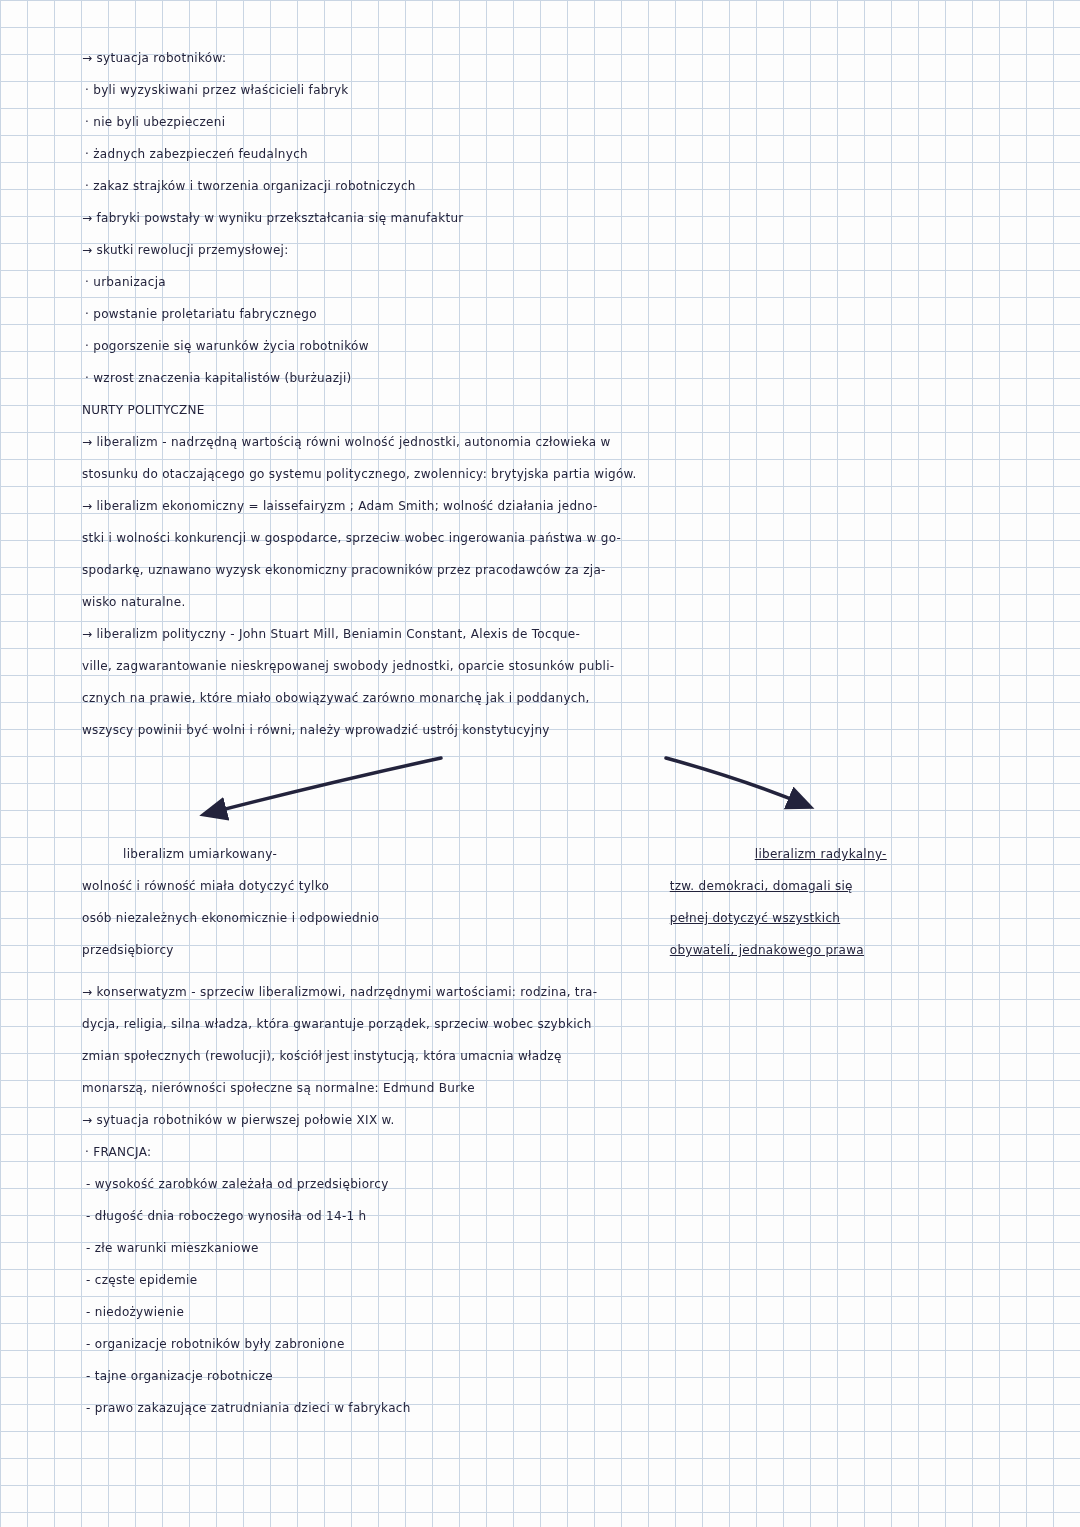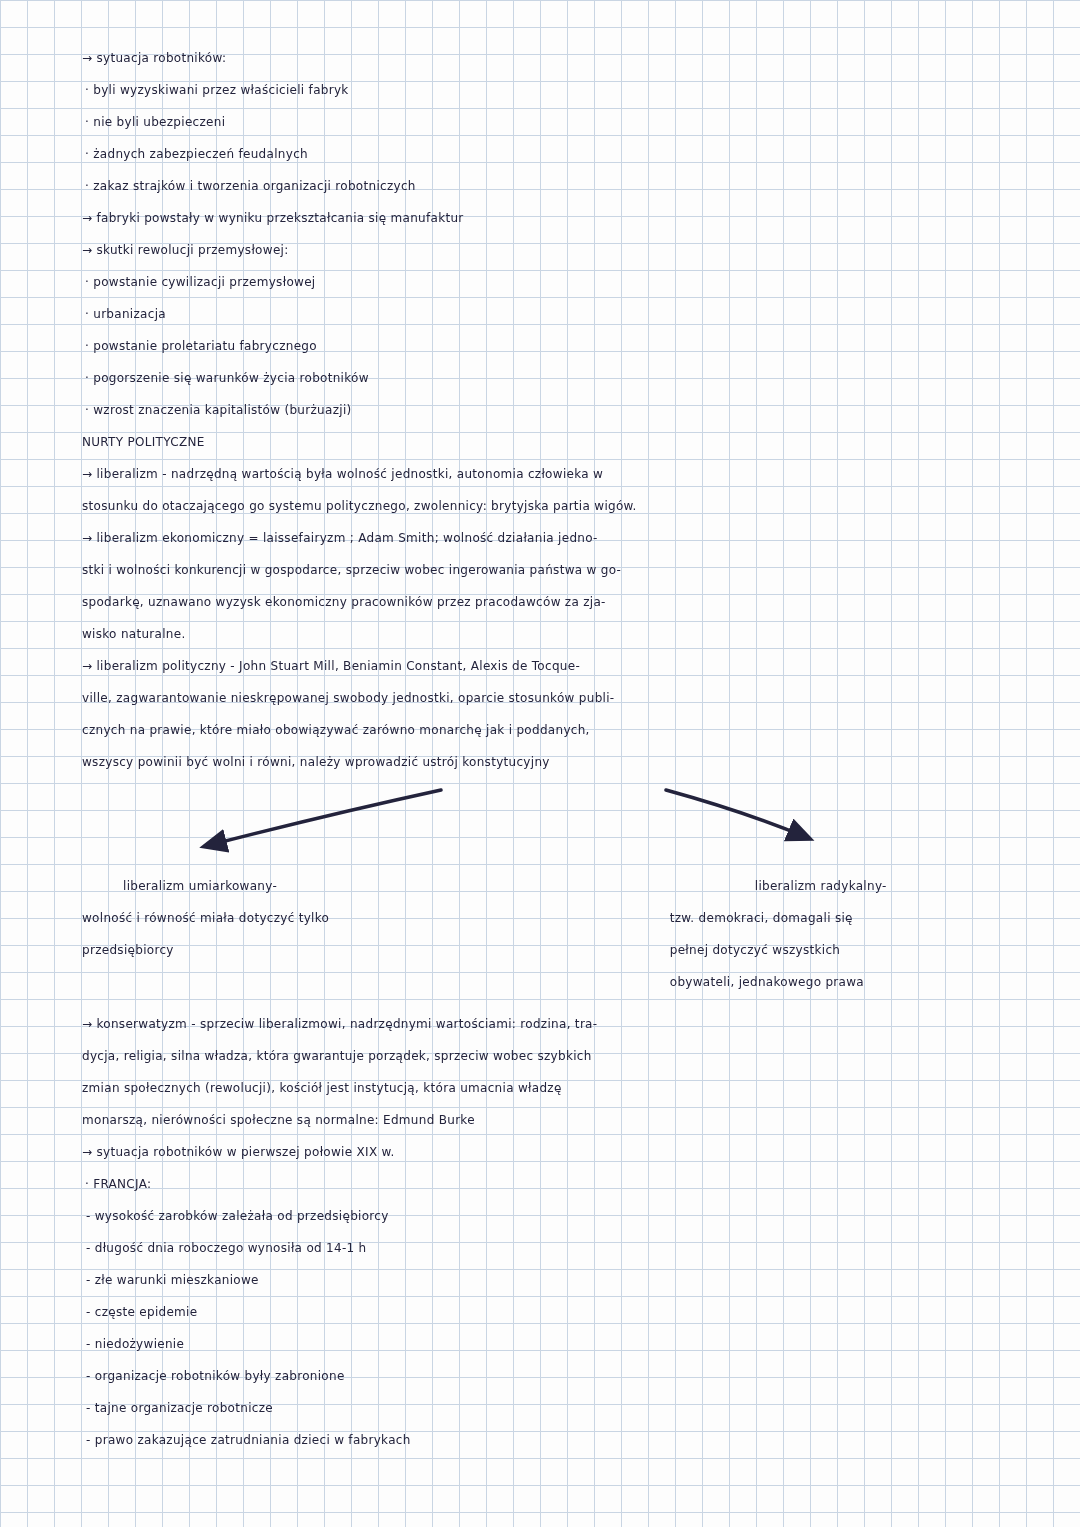--- a/index.html
+++ b/index.html
@@ -47,44 +47,43 @@
   .arrows svg { display: block; width: 100%; height: 100%; }
   .columns {
     display: flex;
     width: 100%;
     margin-bottom: 10px;
   }
   .col { flex: 0 0 56%; }
   .col.right { flex: 0 0 44%; }
   .col.left .line:first-child { padding-left: 41px; }
   .col.right .line:first-child { padding-left: 115px; }
-  .col.right .line { padding-left: 30px; }
+  .col.right .line { padding-left: 30px; text-decoration: underline; }
   .col.right .line:first-child { padding-left: 115px; }
 </style>
 </head>
 <body>
 
 <div class="page">
   <div class="content">
 
     <div class="lines">
         <div class="line">→ sytuacja robotników:</div>
         <div class="line bullet">· byli wyzyskiwani przez właścicieli fabryk</div>
         <div class="line bullet">· nie byli ubezpieczeni</div>
         <div class="line bullet">· żadnych zabezpieczeń feudalnych</div>
         <div class="line bullet">· zakaz strajków i tworzenia organizacji robotniczych</div>
         <div class="line">→ fabryki powstały w wyniku przekształcania się manufaktur</div>
         <div class="line">→ skutki rewolucji przemysłowej:</div>
-        <div class="line bullet">· powstanie cywilizacji przemysłowej</div>
         <div class="line bullet">· urbanizacja</div>
         <div class="line bullet">· powstanie proletariatu fabrycznego</div>
         <div class="line bullet">· pogorszenie się warunków życia robotników</div>
         <div class="line bullet">· wzrost znaczenia kapitalistów (burżuazji)</div>
         <div class="line">NURTY POLITYCZNE</div>
-        <div class="line">→ liberalizm - nadrzędną wartością była wolność jednostki, autonomia człowieka w</div>
+        <div class="line">→ liberalizm - nadrzędną wartością równi wolność jednostki, autonomia człowieka w</div>
         <div class="line">stosunku do otaczającego go systemu politycznego, zwolennicy: brytyjska partia wigów.</div>
         <div class="line">→ liberalizm ekonomiczny = laissefairyzm ; Adam Smith; wolność działania jedno-</div>
         <div class="line">stki i wolności konkurencji w gospodarce, sprzeciw wobec ingerowania państwa w go-</div>
         <div class="line">spodarkę, uznawano wyzysk ekonomiczny pracowników przez pracodawców za zja-</div>
         <div class="line">wisko naturalne.</div>
         <div class="line">→ liberalizm polityczny - John Stuart Mill, Beniamin Constant, Alexis de Tocque-</div>
         <div class="line">ville, zagwarantowanie nieskrępowanej swobody jednostki, oparcie stosunków publi-</div>
         <div class="line">cznych na prawie, które miało obowiązywać zarówno monarchę jak i poddanych,</div>
         <div class="line">wszyscy powinii być wolni i równi, należy wprowadzić ustrój konstytucyjny</div>
       </div>
@@ -98,20 +97,21 @@
         </defs>
         <path d="M385 10 Q 270 35 150 66" fill="none" stroke="currentColor" stroke-width="3.5" stroke-linecap="round" marker-end="url(#ah)"></path>
         <path d="M610 10 Q 690 32 752 58" fill="none" stroke="currentColor" stroke-width="3.5" stroke-linecap="round" marker-end="url(#ah)"></path>
       </svg>
     </div>
 
     <div class="columns">
       <div class="col left">
           <div class="line">liberalizm umiarkowany-</div>
           <div class="line">wolność i równość miała dotyczyć tylko</div>
+          <div class="line">osób niezależnych ekonomicznie i odpowiednio</div>
           <div class="line">przedsiębiorcy</div>
         </div>
       <div class="col right">
           <div class="line">liberalizm radykalny-</div>
           <div class="line">tzw. demokraci, domagali się</div>
           <div class="line">pełnej dotyczyć wszystkich</div>
           <div class="line">obywateli, jednakowego prawa</div>
         </div>
     </div>
 

